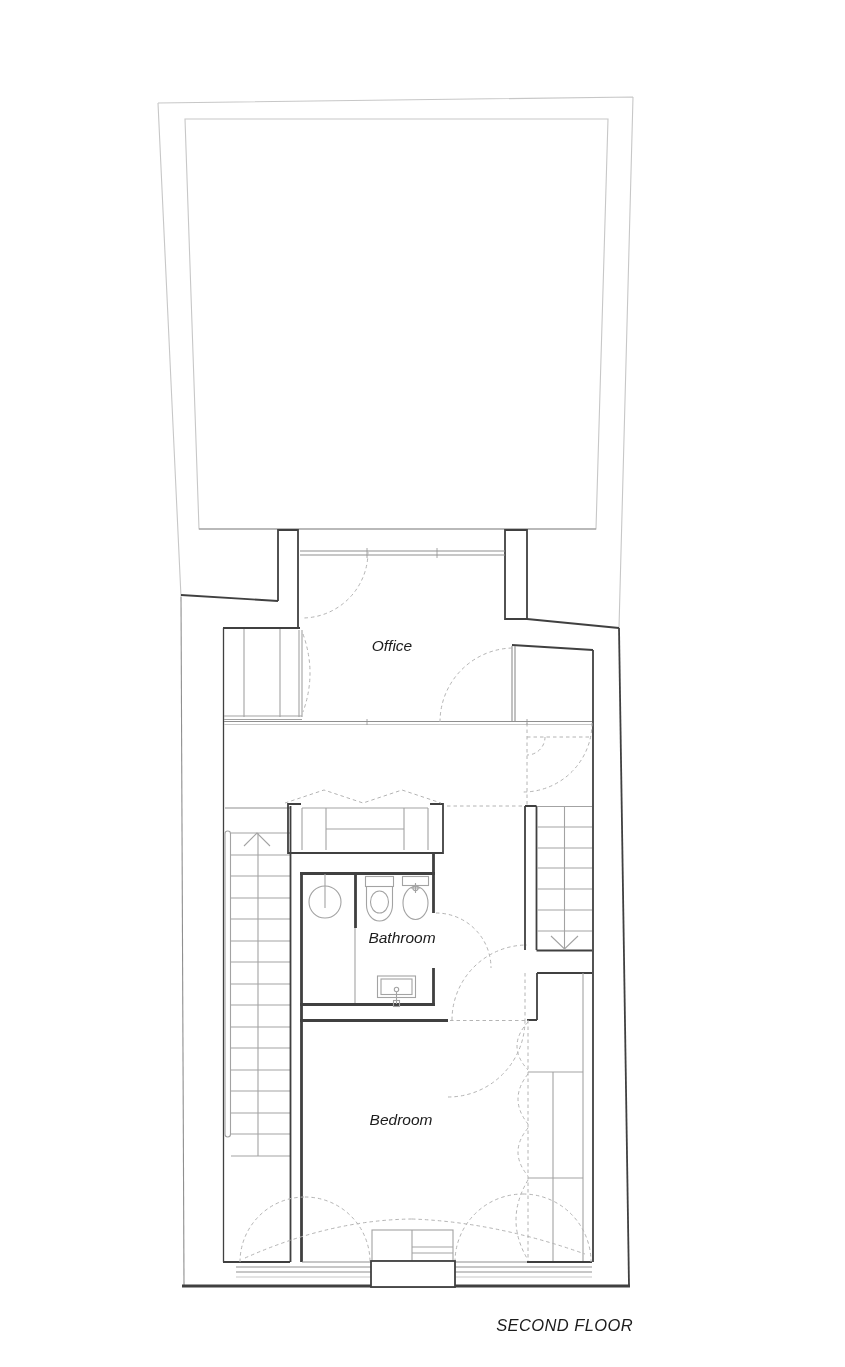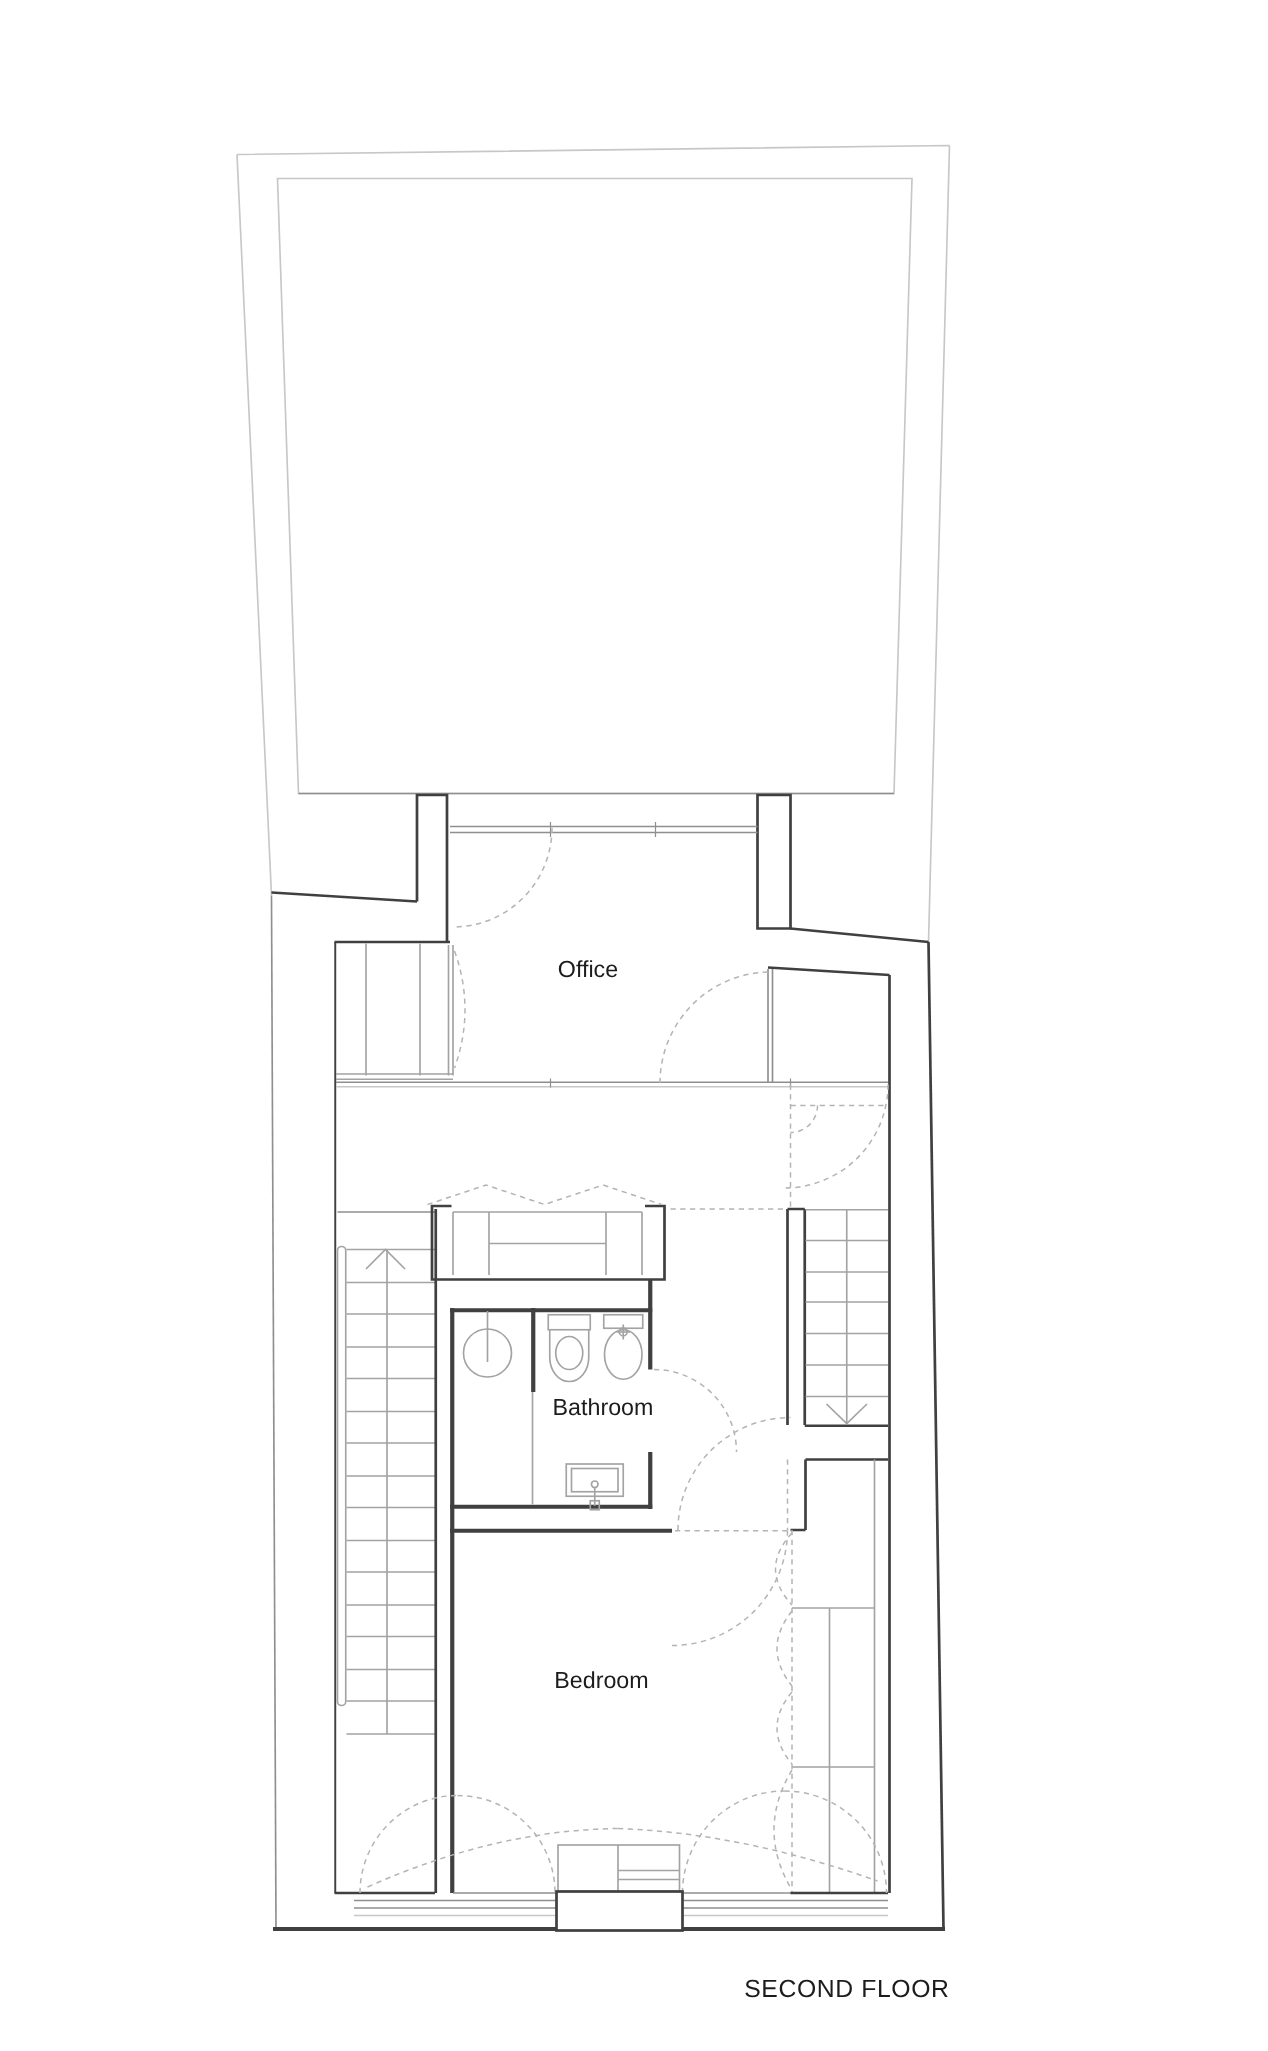--- a/index.html
+++ b/index.html
@@ -1,20 +1,20 @@
 <!DOCTYPE html>
 <html style="--wall: #404040; --wall-medium: #8f8f8f; --furniture: #a3a3a3; --terrace: #c7c7c7; --dashed: #b4b4b4; --text: #1c1c1c; --background: #ffffff;"><head>
 <meta charset="utf-8">
 <style>
   :root{
     --wall:#404040; --wall-medium:#8f8f8f; --furniture:#a3a3a3;
     --terrace:#c7c7c7; --dashed:#b4b4b4; --text:#1c1c1c; --background:#ffffff;
   }
   html,body{margin:0;padding:0;background:var(--background);}
-  #canvas{position:relative;width:845px;height:1367px;background:var(--background);overflow:hidden;}
+  #canvas{position:relative;width:845px;height:1367px;background:var(--background);overflow:hidden;font-style:italic;}
   svg{position:absolute;left:0;top:0;}
   svg *{fill:none;}
   .w3{stroke:var(--wall);stroke-width:2.8;}
   .w2{stroke:var(--wall);stroke-width:1.8;}
   .w15{stroke:var(--wall);stroke-width:1.3;}
   .m{stroke:var(--wall-medium);stroke-width:1.1;}
   .m08{stroke:var(--wall-medium);stroke-width:.8;}
   .f{stroke:var(--furniture);stroke-width:1.1;}
   .t{stroke:var(--terrace);stroke-width:1.1;}
   .d{stroke:var(--dashed);stroke-width:1;stroke-dasharray:3.5 3;}

